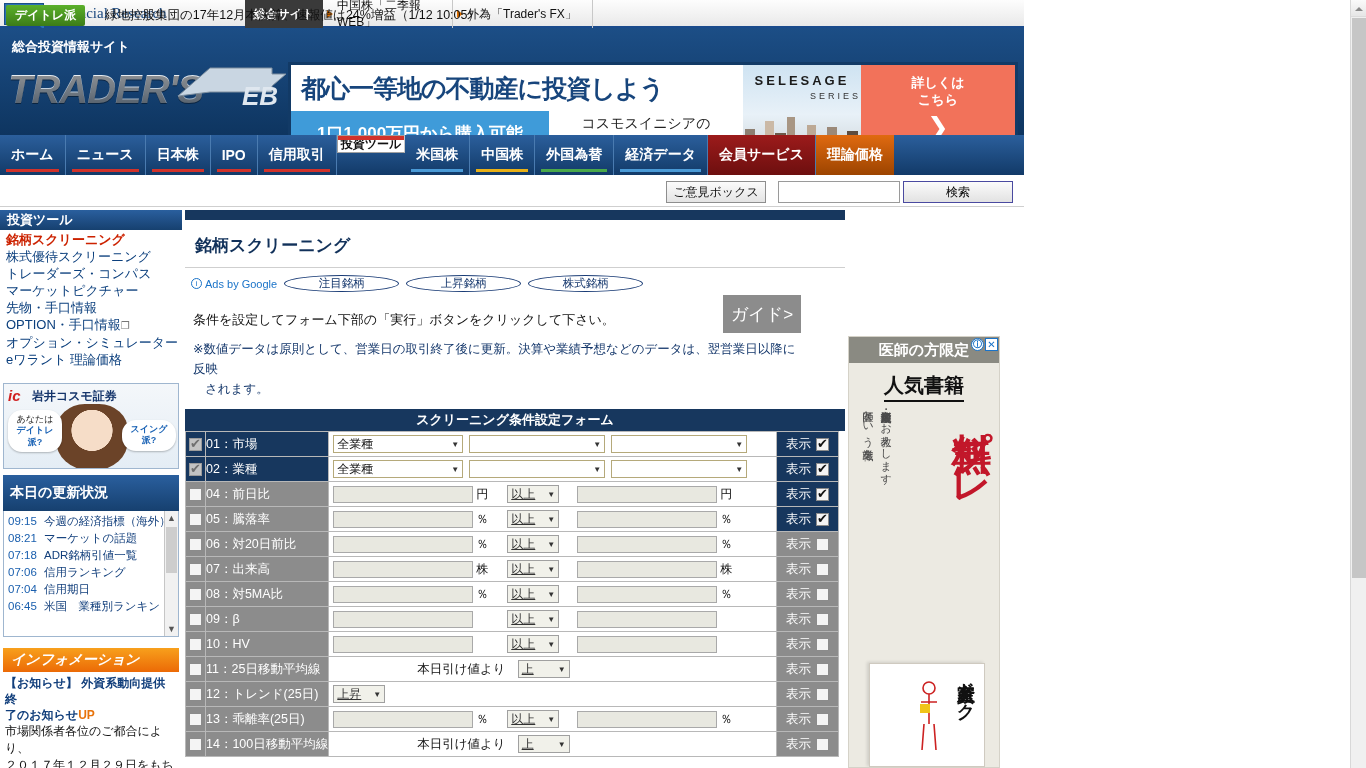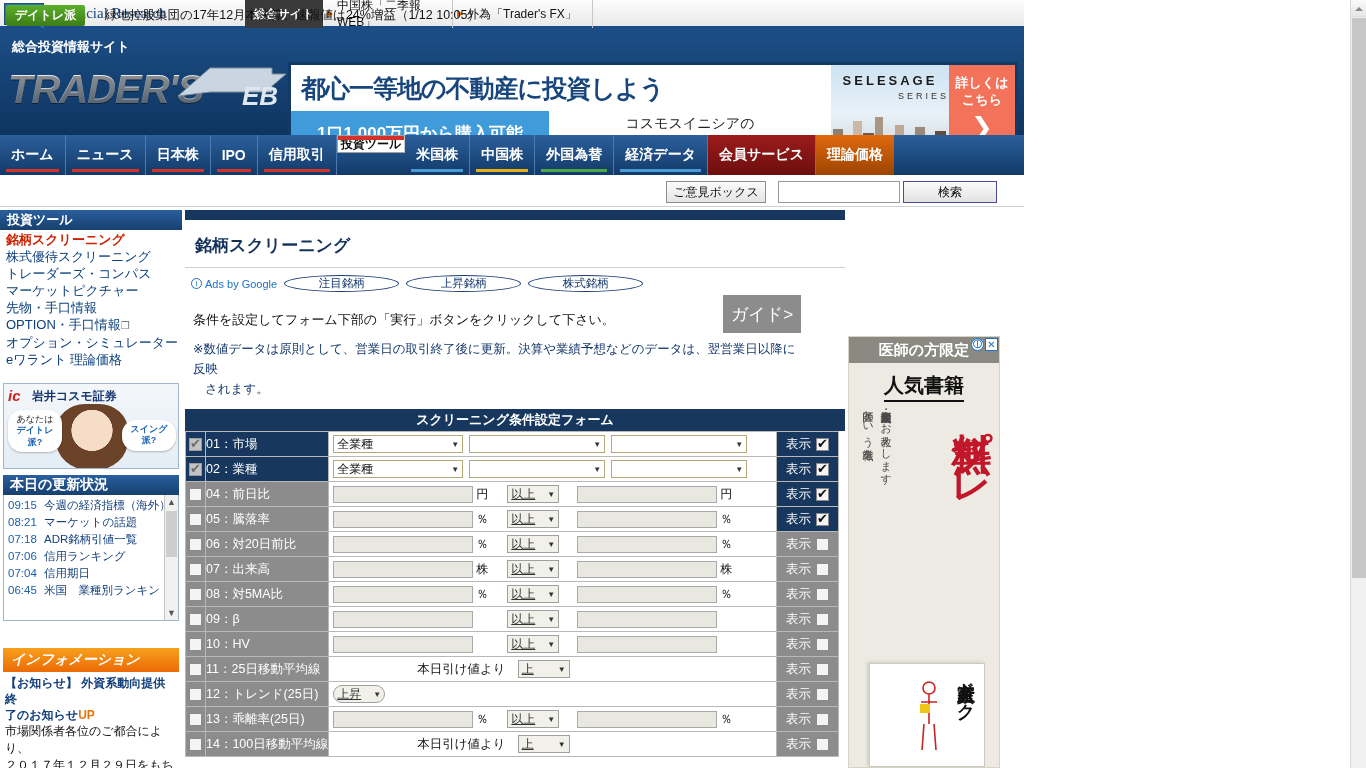--- a/index.html
+++ b/index.html
@@ -71,21 +71,21 @@
   }
   .tw-arrow{
     position:absolute; left:168px; top:6px; width:118px; height:34px;
   }
 
   
   .banner {
     position:absolute; left:288px; top:34px; width:730px; height:96px;
     border:3px solid #123a66; background:#fff; display:flex;
   }
-  .banner-left { width:540px; position:relative; }
+  .banner-left { width:452px; position:relative; }
   .banner-top {
     height:46px; background:#fff; display:flex; align-items:center;
     padding-left:10px;
   }
   .banner-top span{
     font-size:25px; font-weight:bold; color:#17457c; letter-spacing:-1px;
   }
   .banner-bot{ height:44px; display:flex; }
   .banner-bot-a{
     width:258px; background:#3f9bd9; color:#fff; font-size:17px;
@@ -152,21 +152,21 @@
     position:absolute; left:666px; top:181px; width:100px; height:22px;
     background:linear-gradient(#fbfbfb,#e4e4e4); border:1px solid #8e8e8e;
     font-size:12px; display:flex; align-items:center; justify-content:center;
     color:#111;
   }
   .search-input{
     position:absolute; left:778px; top:181px; width:122px; height:22px;
     border:1px solid #9a9a9a; background:#fff;
   }
   .search-btn{
-    position:absolute; left:903px; top:181px; width:94px; height:22px;
+    position:absolute; left:903px; top:181px; width:110px; height:22px;
     background:linear-gradient(#fbfbfb,#e2e2e2); border:1px solid #4a4aa0;
     font-size:12px; display:flex; align-items:center; justify-content:center;
   }
 
   
   .sidebar{ position:absolute; left:0; top:210px; width:182px; }
   .side-head{
     height:20px; background:linear-gradient(#2a5f9e,#16406f); color:#fff;
     font-size:13px; font-weight:bold; display:flex; align-items:center;
     padding-left:7px;
@@ -190,21 +190,21 @@
   }
   .bubble b{ color:#1b63b5; display:block; }
   .face{
     position:absolute; left:52px; top:20px; width:72px; height:66px;
     background:radial-gradient(circle at 50% 40%, #f6ddc8 0 38%, #6b4328 39% 100%);
     border-radius:40% 40% 45% 45%;
   }
 
   .upd{ position:absolute; left:3px; top:475px; width:176px; }
   .upd-head{
-    height:20px; background:linear-gradient(#2a5f9e,#16406f); color:#fff;
+    height:36px; background:linear-gradient(#2a5f9e,#16406f); color:#fff;
     font-size:14px; font-weight:bold; display:flex; align-items:center;
     padding-left:7px;
   }
   .upd-body{
     height:126px; border:1px solid #9fb6cf; border-top:none; background:#fff;
     position:relative; overflow:hidden;
   }
   .upd-row{ display:flex; font-size:11.5px; line-height:15px; padding:1px 2px 1px 4px; }
   .upd-time{ color:#1a5fae; width:36px; flex:none; }
   .upd-title{ color:#123f7c; }
@@ -833,21 +833,21 @@
                 <span>表示</span>
                 <input type="checkbox" class="chk wht" style="">
               </div>
             </td>
           </tr>
           <tr>
             <td class="cb"><input type="checkbox" class="chk wht" style=""></td>
             <td class="lbl">12：トレンド(25日)</td>
             <td class="fields">
               <div class="fieldrow">
-                <div class="sel" style="width: 52px; border-radius: 9px;">
+                <div class="sel" style="width: 52px;">
                   <span class="cap">上昇</span>
                   <span class="cv">▼</span>
                 </div>
               </div>
             </td>
             <td class="show">
               <div class="showwrap">
                 <span>表示</span>
                 <input type="checkbox" class="chk wht" style="">
               </div>

